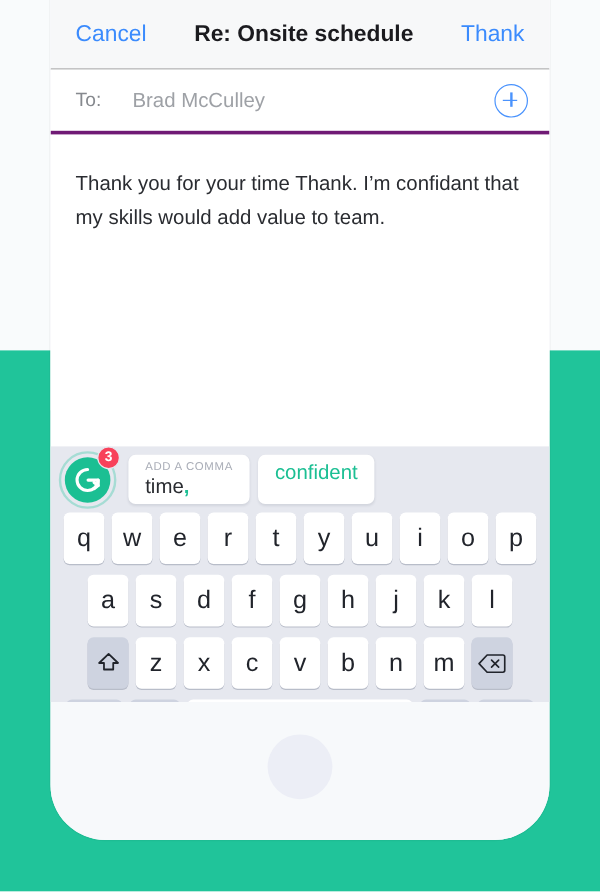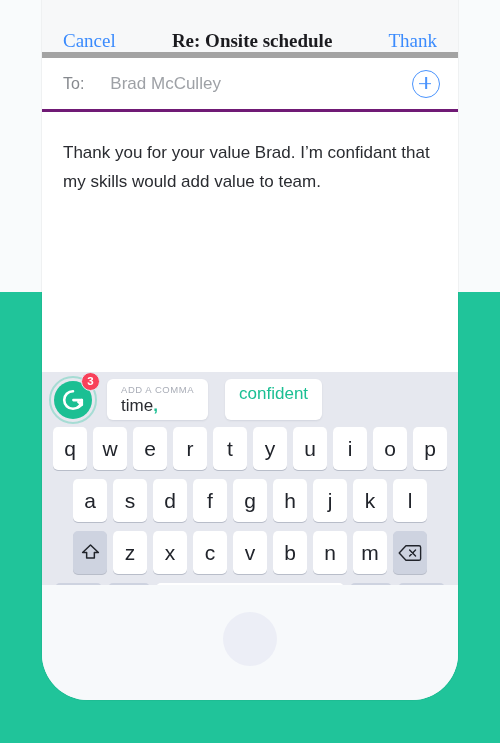--- a/index.html
+++ b/index.html
@@ -49,26 +49,25 @@
     height: 585px;
     background: #ffffff;
     overflow: hidden;
   }
 
   
   #navbar {
     position: relative;
     height: 58px;
     background: #f7f8f9;
-    border-bottom: 6px solid #a3a3a3;
-    display: flex;
-    align-items: flex-end;
+    border-bottom: 1px solid #a3a3a3;
+    display: flex;
+    align-items: center;
     box-sizing: border-box;
     padding: 0 21px;
-    font-family: Liberation Serif, serif;
   }
   .nav-btn {
     font-size: 19px;
     color: #3b8bfd;
     white-space: nowrap;
     cursor: pointer;
   }
   #nav-title {
     flex: 1;
     text-align: center;
@@ -192,21 +191,21 @@
     justify-content: center;
     box-sizing: border-box;
     border: 1.5px solid #e6e8ef;
   }
   .sugg-card {
     flex: none;
     background: #ffffff;
     border-radius: 6px;
     height: 41px;
     padding: 5px 14px 12px 14px;
-    margin-right: 17px;
+    margin-right: 7px;
     box-sizing: border-box;
     box-shadow: 0 1px 2px rgba(40,50,70,0.10);
     cursor: pointer;
   }
   .sugg-kind {
     font-size: 9.5px;
     letter-spacing: 0.55px;
     color: #a9adb7;
     white-space: nowrap;
     margin-bottom: 1px;
@@ -294,21 +293,21 @@
       <div id="nav-title">Re: Onsite schedule</div>
       <div class="nav-btn">Thank</div>
     </div>
 
     <div id="to-row">
       <div id="to-label">To:</div>
       <div id="to-value">Brad McCulley</div>
       <div id="add-recipient"></div>
     </div>
 
-    <div id="mail-body">Thank you for your value Brad. I’m confidant that my skills would add value to team.</div>
+    <div id="mail-body">Thank you for your time Thank. I’m confidant that my skills would add value to team.</div>
 
     <div id="keyboard">
 
       <div id="suggestion-bar">
 
         <div id="g-logo-wrap">
           <div id="g-halo"></div>
           <div id="g-circle">
             <svg width="24" height="24" viewBox="0 0 24 24" aria-hidden="true">
               <path d="M12 3.2a8.8 8.8 0 1 0 8.8 8.8" fill="none" stroke="#ffffff" stroke-width="2.6" stroke-linecap="round"></path>

